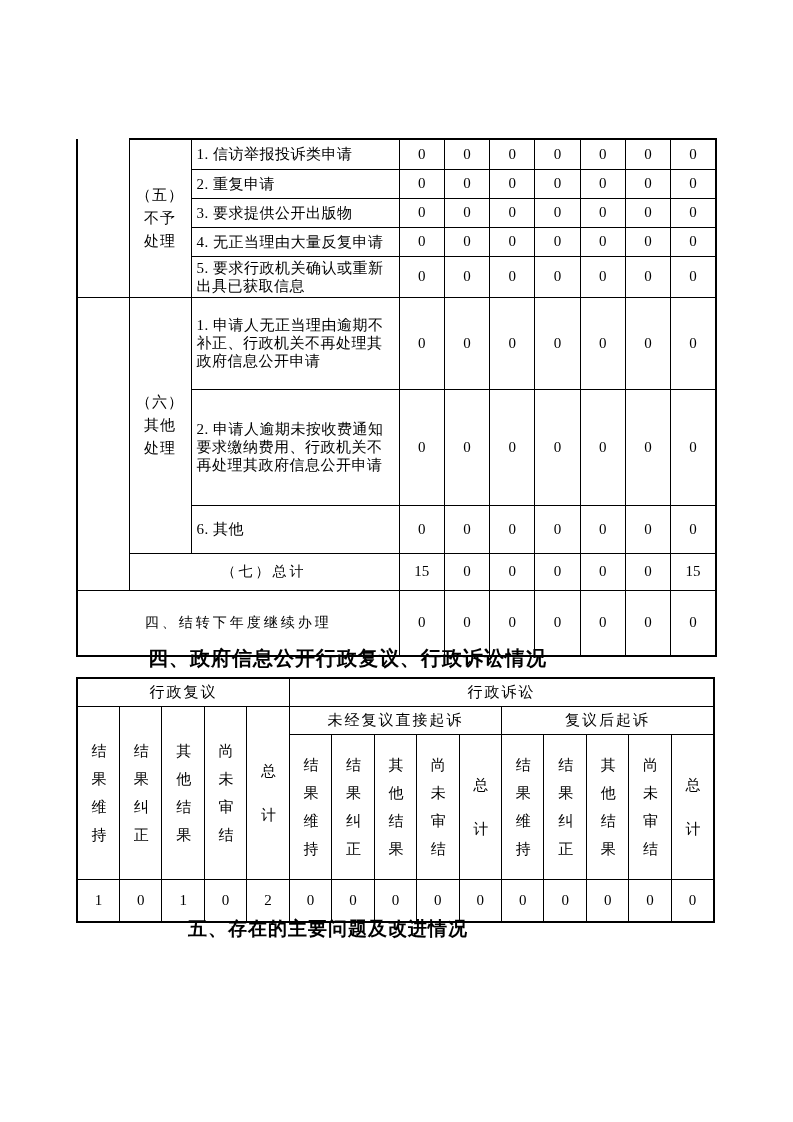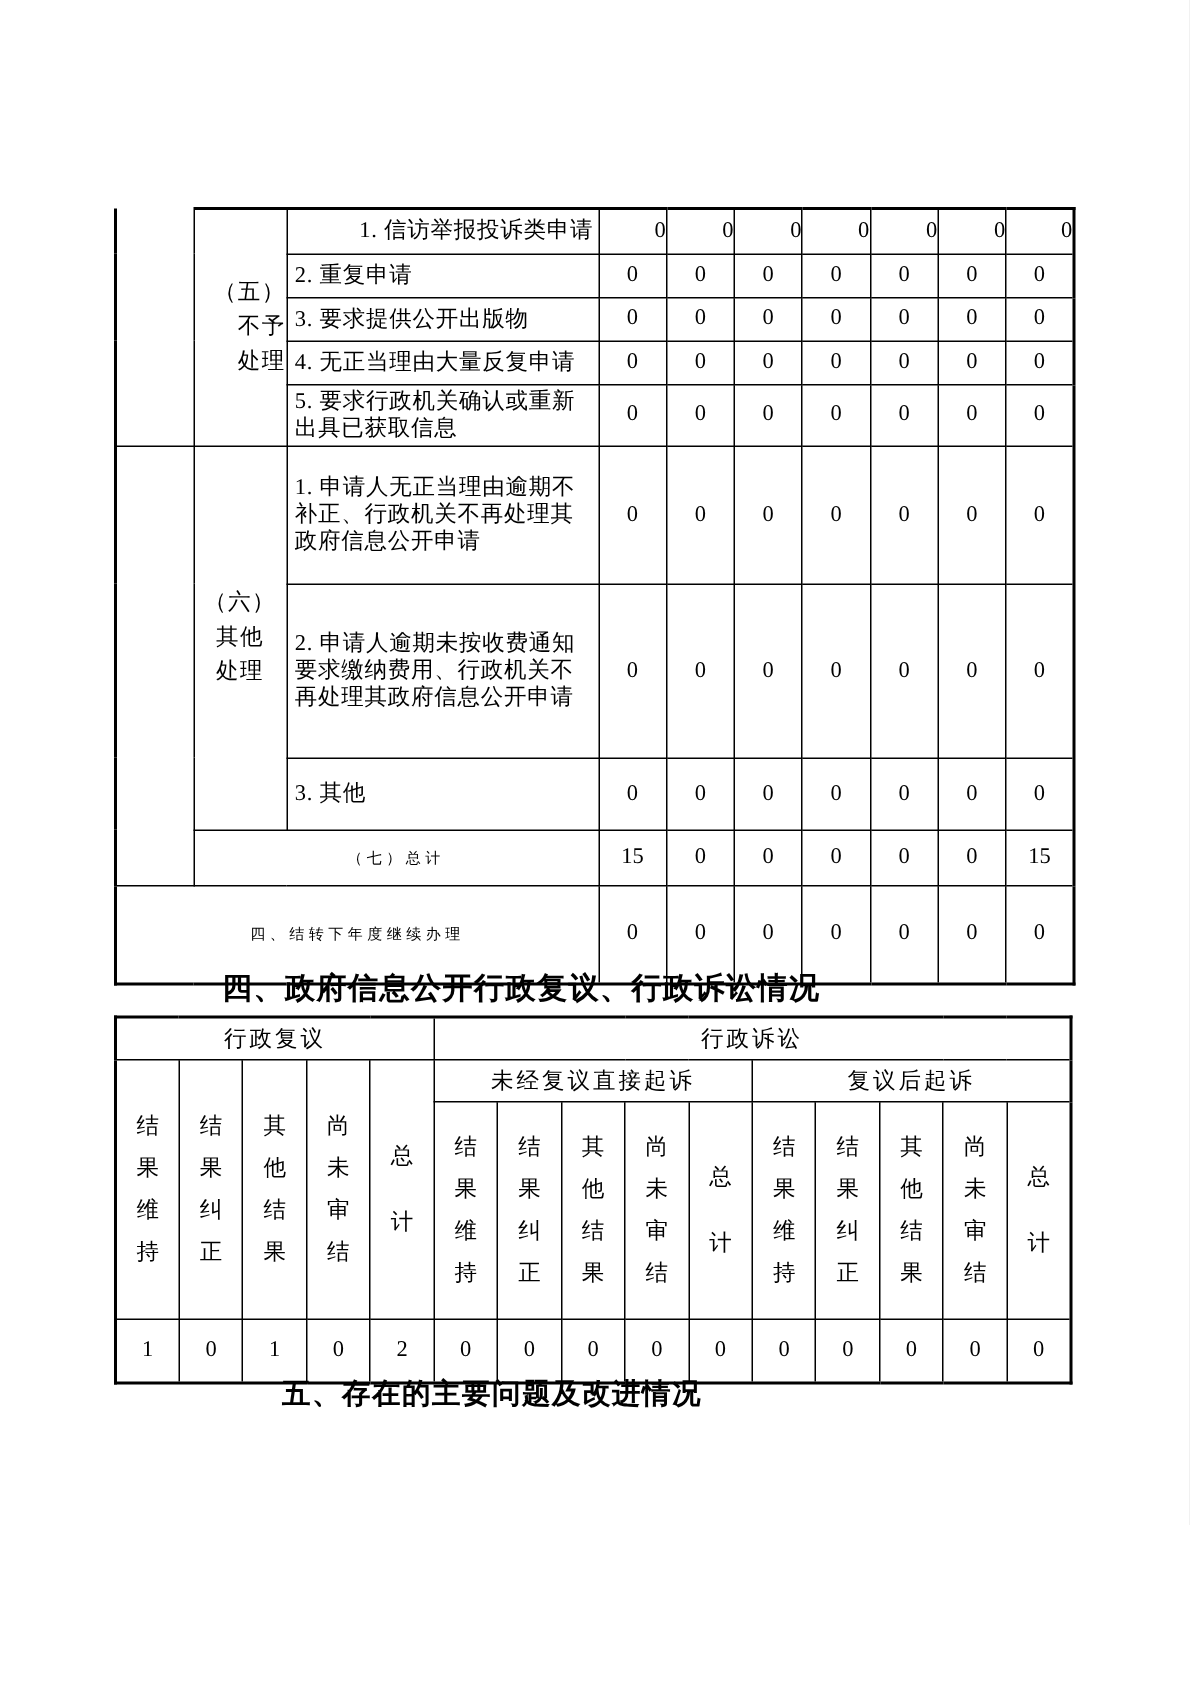--- a/index.html
+++ b/index.html
@@ -7,48 +7,48 @@
     position:relative; width:793px; height:1122px; margin:0 auto;
     background:#ffffff; color:#000;
     font-family:"Liberation Serif", serif;
     overflow:hidden;
   }
   table { border-collapse:collapse; table-layout:fixed; }
   td { border:1px solid #000; vertical-align:middle; padding:0; overflow:hidden; }
 
   
   .t1 { position:absolute; left:76px; top:138px; width:639px; }
-  .t1 tr:first-child td { border-top-width:2px;text-align:right; }
+  .t1 tr:first-child td { border-top-width:2px; }
   .t1 td.no-top { border-top:none; }
   .t1 td.le { border-left-width:2px; }
   .t1 tr td:last-child { border-right-width:2px; }
   .t1 tr:last-child td { border-bottom-width:2px; }
 
   .item  { text-align:left; padding:2px 3px 2px 5px; font-size:15px; line-height:18px; letter-spacing:0.5px; }
   .num   { text-align:center; font-size:15px; }
   .group { text-align:center; white-space:pre-line; font-size:15px; line-height:23px; letter-spacing:1px; }
-  .tlabel{ text-align:center; font-size:10px; letter-spacing:3px; }
+  .tlabel{ text-align:center; font-size:14px; letter-spacing:3px; }
 
   
   .h4 { position:absolute; left:148px; top:645px; font-family:Liberation Mono, monospace;
         font-weight:bold; font-size:20px; letter-spacing:1px; white-space:nowrap; }
   .h5 { position:absolute; left:140px; top:916px; font-family:"Liberation Sans", sans-serif;
         font-weight:bold; font-size:19px; letter-spacing:1px; white-space:nowrap;margin-left:48px; }
   .para { position:absolute; left:138px; top:948px; font-size:19px; letter-spacing:2px; white-space:nowrap; }
 
   
   .t2 { position:absolute; left:76px; top:677px; width:639px; }
   .t2 tr:first-child td { border-top-width:2px; }
   .t2 td.le { border-left-width:2px; }
   .t2 tr td:last-child { border-right-width:2px; }
   .t2 tr:last-child td { border-bottom-width:2px; }
   .t2 .hdr { text-align:center; font-size:15px; letter-spacing:2px;font-family:Liberation Mono, monospace; }
   .vlabel { text-align:center; }
   .vlabel .stack { width:16px; margin:16px auto; font-size:15px; line-height:28px;
-                   letter-spacing:0; word-break:break-all; text-align:center; }
+                   letter-spacing:0; word-break:break-all; text-align:right; }
   .vlabel.tall .stack { line-height:44px; }
 </style>
 </head>
 <body>
 
 <div class="page">
 
   <table class="t1">
     <colgroup>
       <col style="width:52px">
@@ -129,21 +129,21 @@
       <td class="item">2. 申请人逾期未按收费通知要求缴纳费用、行政机关不再处理其政府信息公开申请</td>
       <td class="num">0</td>
       <td class="num">0</td>
       <td class="num">0</td>
       <td class="num">0</td>
       <td class="num">0</td>
       <td class="num">0</td>
       <td class="num">0</td>
     </tr>
     <tr style="height:48px">
-      <td class="item">3. 其他</td>
+      <td class="item">6. 其他</td>
       <td class="num">0</td>
       <td class="num">0</td>
       <td class="num">0</td>
       <td class="num">0</td>
       <td class="num">0</td>
       <td class="num">0</td>
       <td class="num">0</td>
     </tr>
     <tr style="height:37px">
       <td class="tlabel" colspan="2">（七）总计</td>

